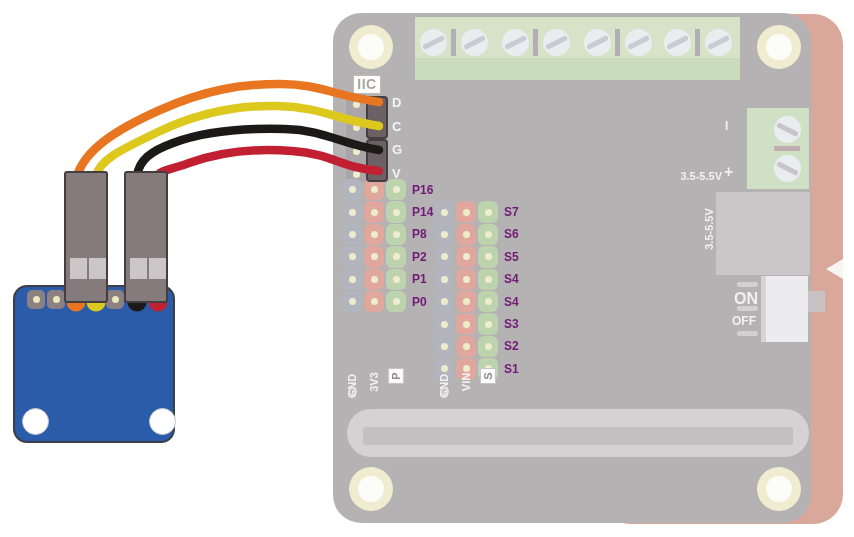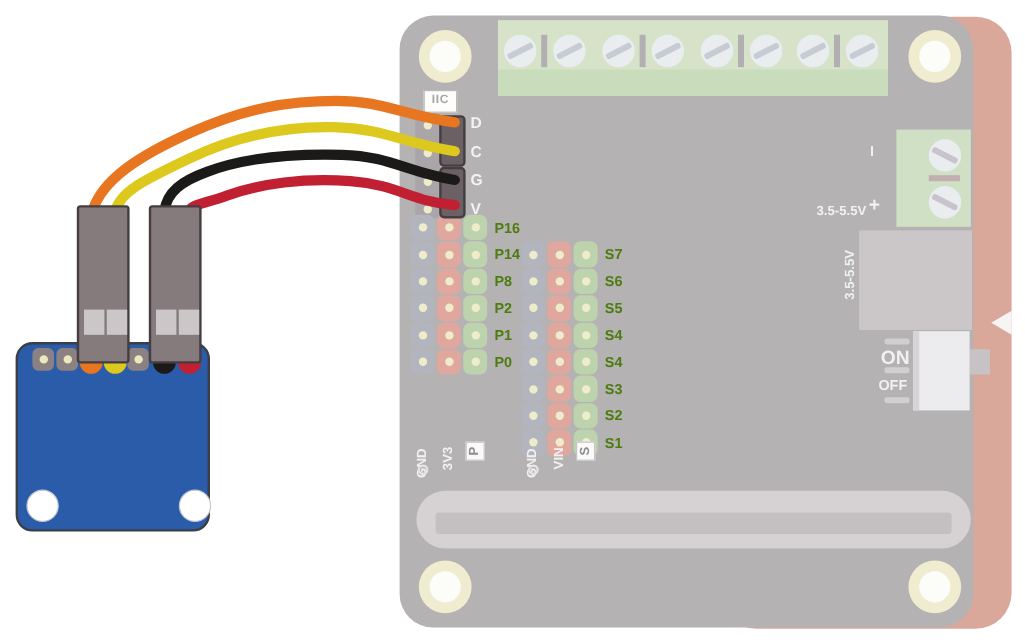--- a/index.html
+++ b/index.html
@@ -17,33 +17,33 @@
   .mblock{left:415px;top:17px;width:325px;height:63px;background:#c9dcbb;}
   .mblock-top{position:absolute;left:0;top:0;width:100%;height:41px;background:#d6e3c9;}
   .screw{position:absolute;width:27px;height:27px;border-radius:50%;background:#eaedf0;z-index:4;}
   .screw::after{content:"";position:absolute;left:2px;right:2px;top:11px;height:4.5px;border-radius:2px;background:#c7ccd3;transform:rotate(-27deg);}
   .screw.bs::after{transform:rotate(27deg);background:#c9c4cb;}
   .divider{position:absolute;width:5px;height:27px;background:#b2afb3;z-index:4;}
   .mlabels{left:415px;top:85px;width:325px;display:flex;color:#f4f3f3;font-size:12px;}
   .mlabels div{flex:1;text-align:center;}
   
   .iic-box{left:353px;top:75px;width:26px;height:17px;background:#fdfdfc;border:1px solid #bcbaba;
-           color:#a7a5a6;font-size:10px;text-align:center;line-height:16px;letter-spacing:.5px;z-index:4;}
+           color:#a7a5a6;font-size:14px;text-align:center;line-height:16px;letter-spacing:.5px;z-index:4;}
   .iic-header{left:346px;top:94px;width:21px;height:88px;border-radius:4px;background:#a9a5a8;z-index:3;}
   .iic-header i{position:absolute;left:7px;width:7px;height:7px;border-radius:50%;background:#eeeccb;}
   .iic-housing{left:366px;width:22px;height:43px;background:#6b6164;border:2px solid #453e40;border-radius:4px;z-index:4;box-sizing:border-box;}
   .iic-pin-labels{left:392px;top:91px;z-index:4;color:#f4f3f3;font-size:13px;}
   .iic-pin-labels div{height:23.6px;line-height:23.6px;}
   
   .pin-grid{display:flex;flex-direction:column;gap:1px;z-index:3;}
   .pin-row{display:flex;gap:2px;height:21.4px;align-items:center;}
   .cell{width:20px;height:21.4px;border-radius:6px;display:flex;align-items:center;justify-content:center;}
   .c-gnd{background:#b3b5be;} .c-pwr{background:#dfa79d;} .c-sig{background:#bdd3ad;}
   .dot{width:7px;height:7px;border-radius:50%;background:#eeeccb;}
-  .row-label{margin-left:4px;color:#4d7c0f;font-size:12px;}
+  .row-label{margin-left:4px;color:#701a75;font-size:12px;}
   .vlabel{position:absolute;transform:rotate(-90deg);color:#f2f1f1;font-size:11px;text-align:center;white-space:nowrap;z-index:3;}
   .pin-colbox{position:absolute;width:16px;height:16px;background:#fbfafa;border:1px solid #c6c4c5;z-index:3;
               display:flex;align-items:center;justify-content:center;box-sizing:border-box;}
   .pin-colbox span{transform:rotate(-90deg);color:#8f8c8e;font-size:11px;}
   
   .pwr-terminal{left:747px;top:108px;width:62px;height:81px;background:#d0e0c4;}
   .pwr-divider{left:774px;top:146px;width:26px;height:5px;background:#c0aeb1;z-index:4;}
   .pwr-module{left:716px;top:192px;width:94px;height:83px;background:#cbc7c9;}
   .txt{position:absolute;color:#f2f1f1;z-index:4;}
   .switch-body{left:761px;top:276px;width:47px;height:66px;background:#ececee;border-left:5px solid #d7d4d5;box-sizing:border-box;z-index:4;}

